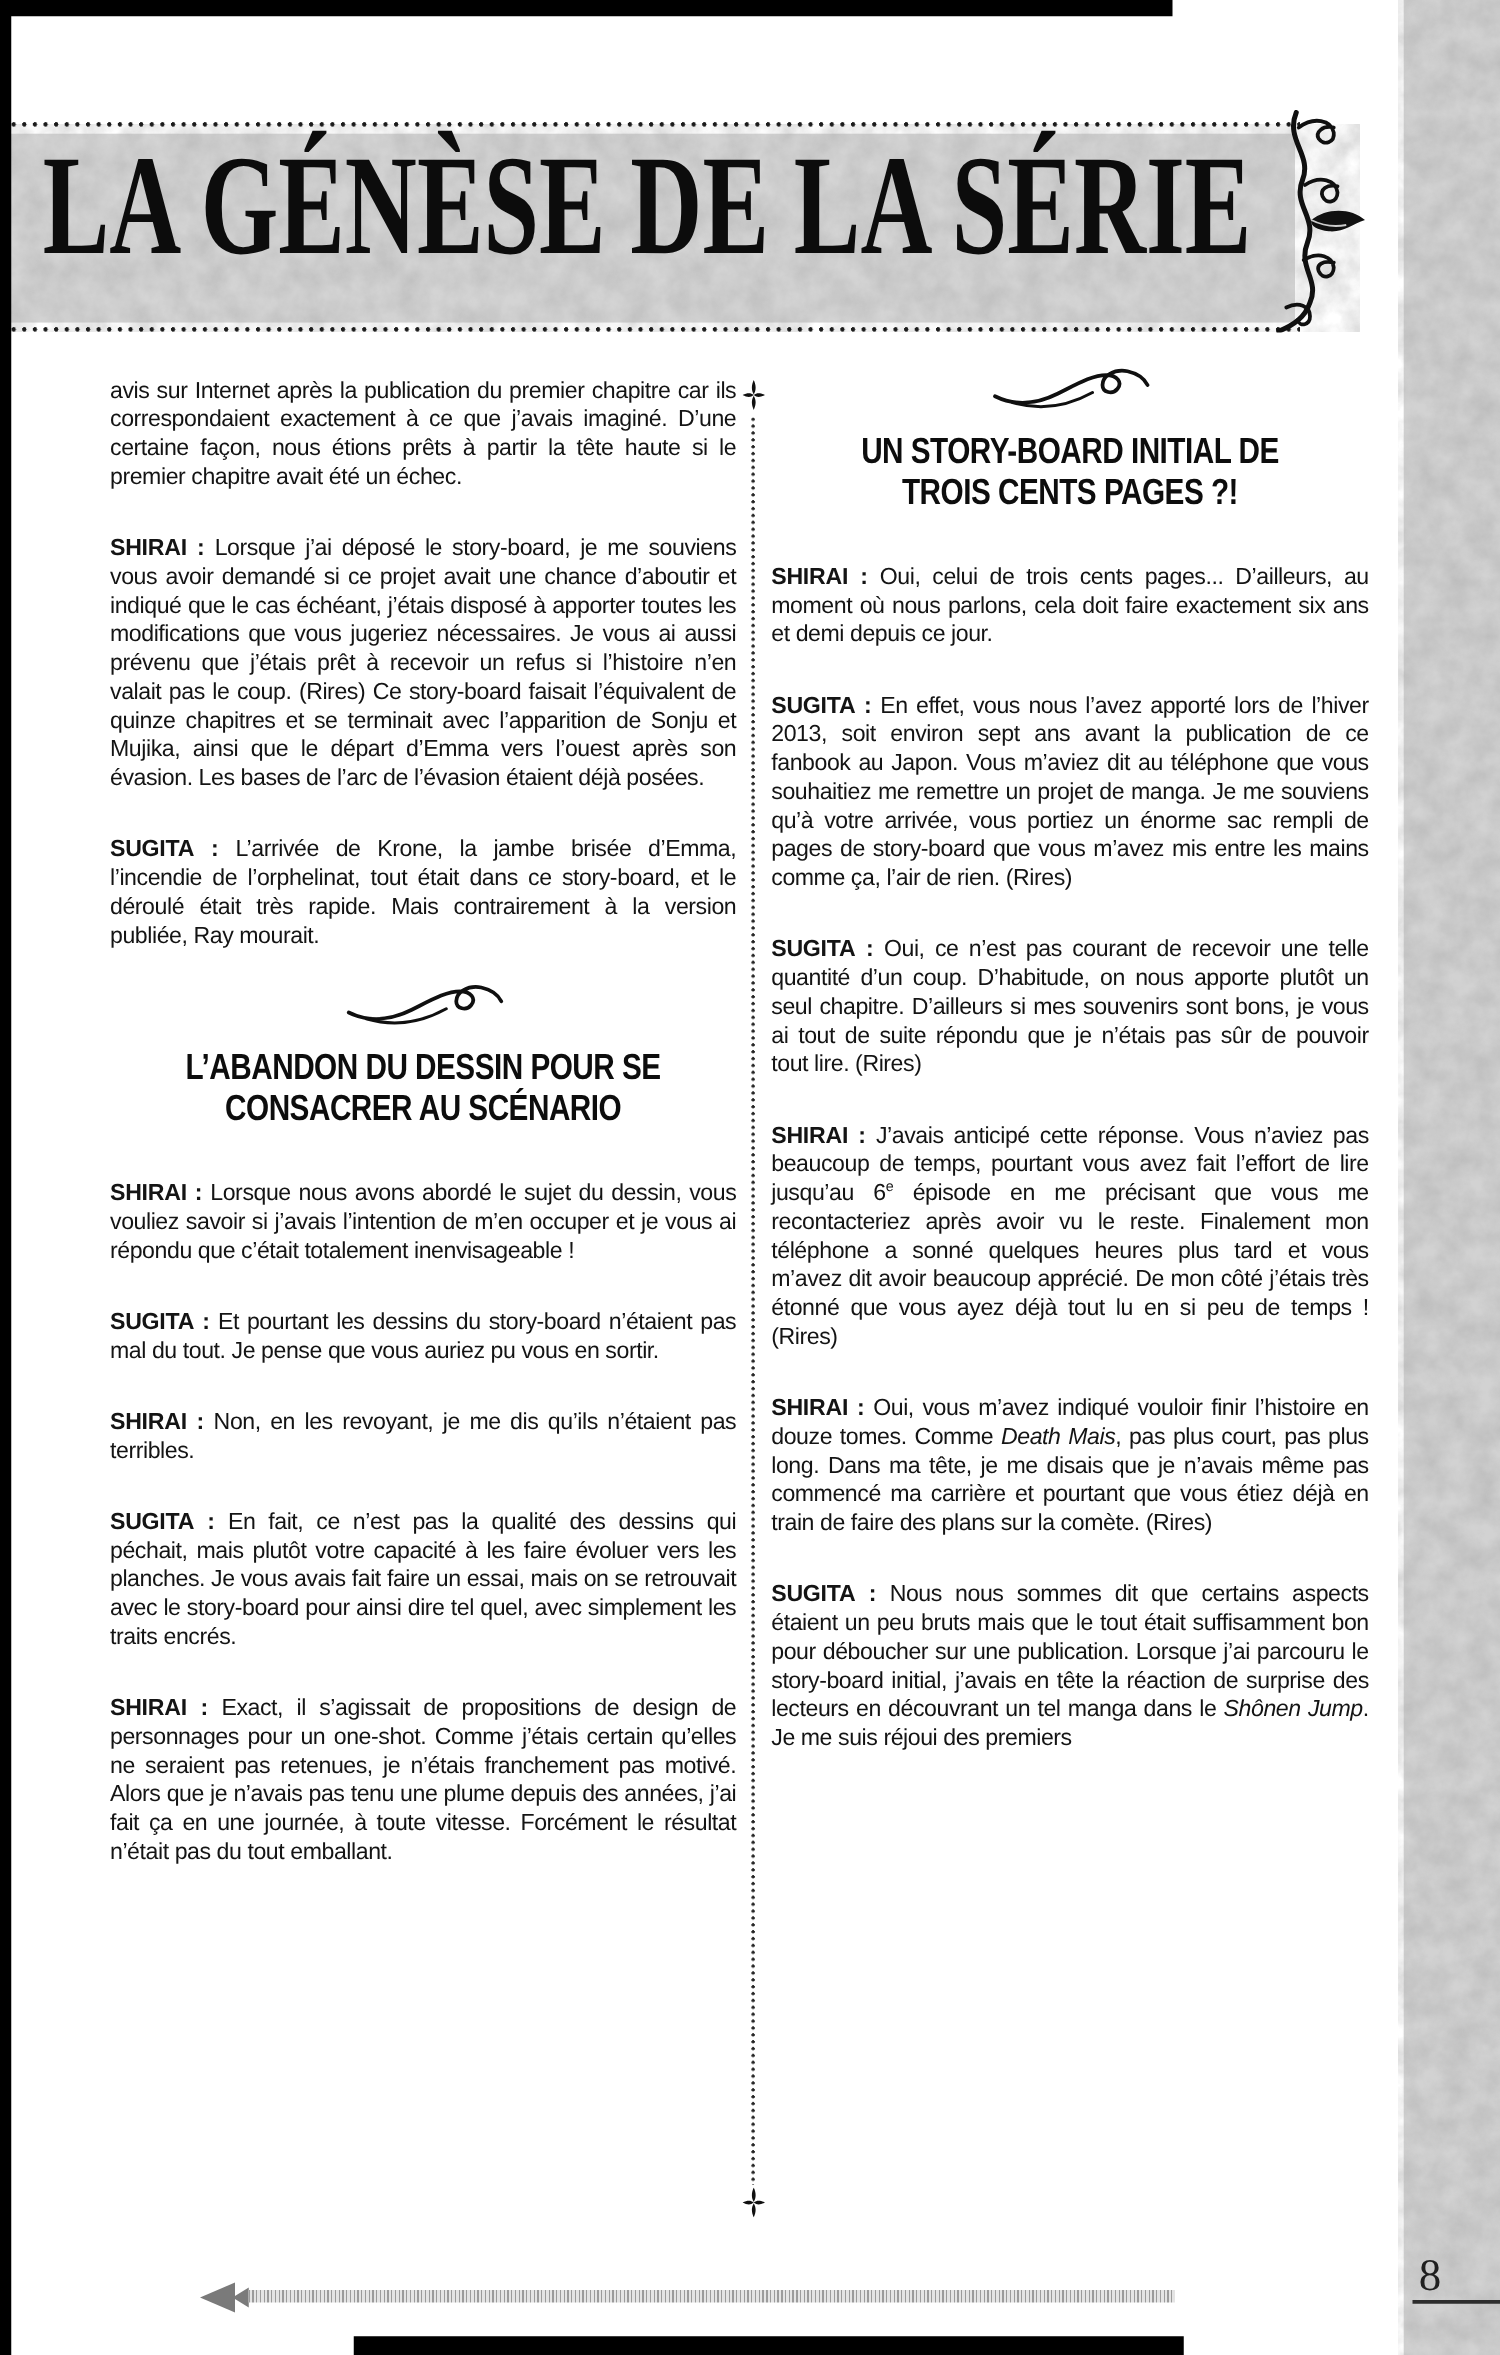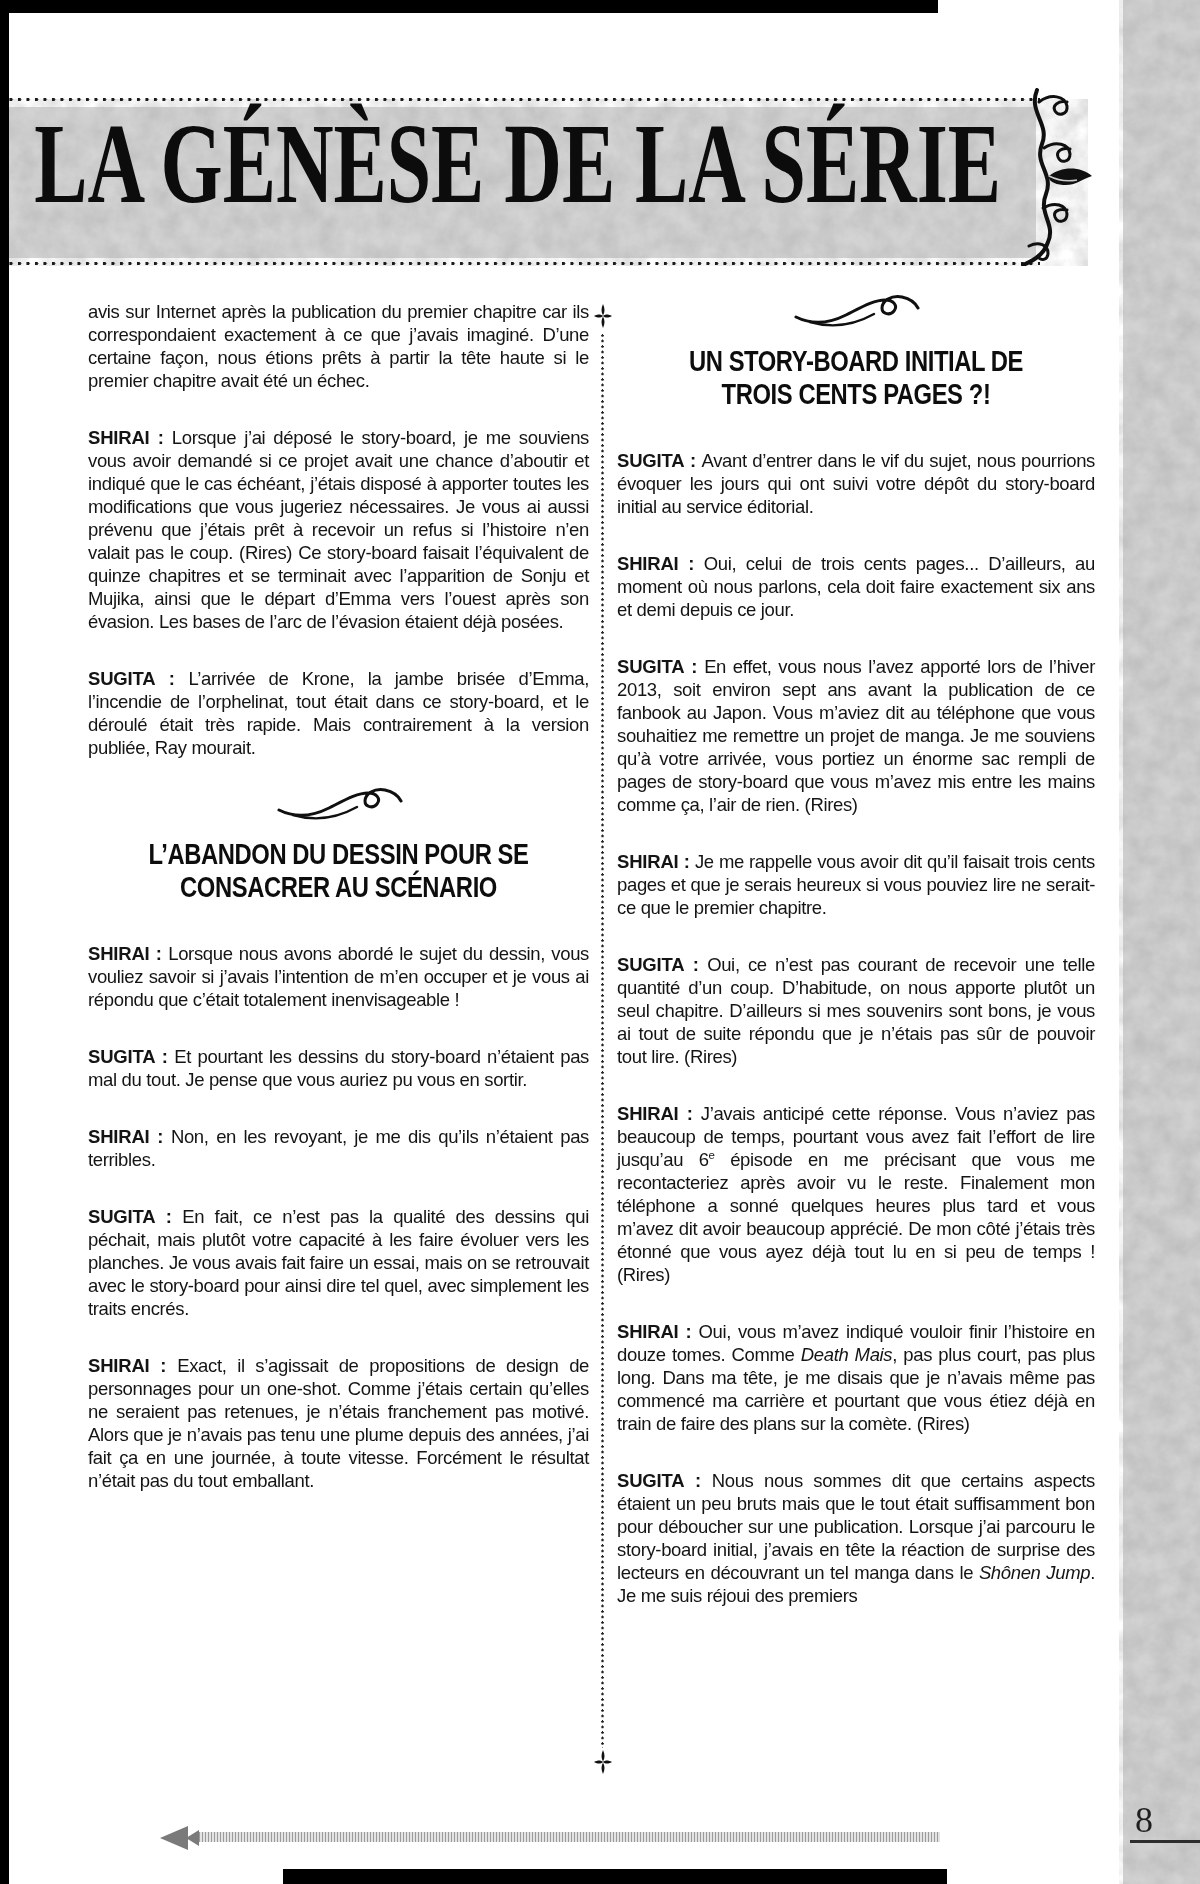--- a/index.html
+++ b/index.html
@@ -130,24 +130,22 @@
         <path d="M6 27 C22 35 40 33 56 25 C72 17 84 10 95 10 C104 10 108 16 104 21 C100 26 92 24 92 18 C92 11 101 5 112 7 C121 9 126 14 128 18" stroke-width="3"></path>
         <path d="M20 32 C44 39 66 34 84 24" stroke-width="2.4"></path>
       </g>
     </svg>
   </div>
   <h2 class="sec">
     <div>UN STORY-BOARD INITIAL DE</div>
     <div>TROIS CENTS PAGES ?!</div>
   </h2>
   <div>
-      <p class="para"><b class="spk">SUGITA&nbsp;: </b>Avant d’entrer dans le vif du sujet, nous pourrions évoquer les jours qui ont suivi votre dépôt du story-board initial au service éditorial.</p>
       <p class="para"><b class="spk">SHIRAI&nbsp;: </b>Oui, celui de trois cents pages... D’ailleurs, au moment où nous parlons, cela doit faire exactement six ans et demi depuis ce jour.</p>
       <p class="para"><b class="spk">SUGITA&nbsp;: </b>En effet, vous nous l’avez apporté lors de l’hiver 2013, soit environ sept ans avant la publication de ce fanbook au Japon. Vous m’aviez dit au téléphone que vous souhaitiez me remettre un projet de manga. Je me souviens qu’à votre arrivée, vous portiez un énorme sac rempli de pages de story-board que vous m’avez mis entre les mains comme ça, l’air de rien. (Rires)</p>
-      <p class="para"><b class="spk">SHIRAI&nbsp;: </b>Je me rappelle vous avoir dit qu’il faisait trois cents pages et que je serais heureux si vous pouviez lire ne serait-ce que le premier chapitre.</p>
       <p class="para"><b class="spk">SUGITA&nbsp;: </b>Oui, ce n’est pas courant de recevoir une telle quantité d’un coup. D’habitude, on nous apporte plutôt un seul chapitre. D’ailleurs si mes souvenirs sont bons, je vous ai tout de suite répondu que je n’étais pas sûr de pouvoir tout lire. (Rires)</p>
       <p class="para"><b class="spk">SHIRAI&nbsp;: </b>J’avais anticipé cette réponse. Vous n’aviez pas beaucoup de temps, pourtant vous avez fait l’effort de lire jusqu’au 6<sup>e</sup> épisode en me précisant que vous me recontacteriez après avoir vu le reste. Finalement mon téléphone a sonné quelques heures plus tard et vous m’avez dit avoir beaucoup apprécié. De mon côté j’étais très étonné que vous ayez déjà tout lu en si peu de temps ! (Rires)</p>
       <p class="para"><b class="spk">SHIRAI&nbsp;: </b>Oui, vous m’avez indiqué vouloir finir l’histoire en douze tomes. Comme <i>Death Mais</i>, pas plus court, pas plus long. Dans ma tête, je me disais que je n’avais même pas commencé ma carrière et pourtant que vous étiez déjà en train de faire des plans sur la comète. (Rires)</p>
       <p class="para"><b class="spk">SUGITA&nbsp;: </b>Nous nous sommes dit que certains aspects étaient un peu bruts mais que le tout était suffisamment bon pour déboucher sur une publication. Lorsque j’ai parcouru le story-board initial, j’avais en tête la réaction de surprise des lecteurs en découvrant un tel manga dans le <i>Shônen Jump</i>. Je me suis réjoui des premiers</p>
     </div>
 </div>
 
 <svg id="finial-top" class="finial" viewBox="0 0 18 24">
   <path fill="#101010" d="M9 0 C11 4.5 11 8 9 11.5 C7 8 7 4.5 9 0 Z
     M9 24 C7 19.5 7 16 9 12.5 C11 16 11 19.5 9 24 Z

